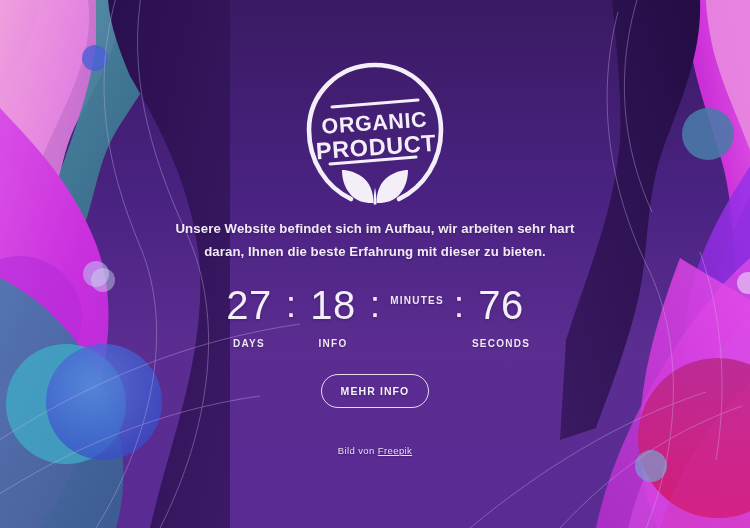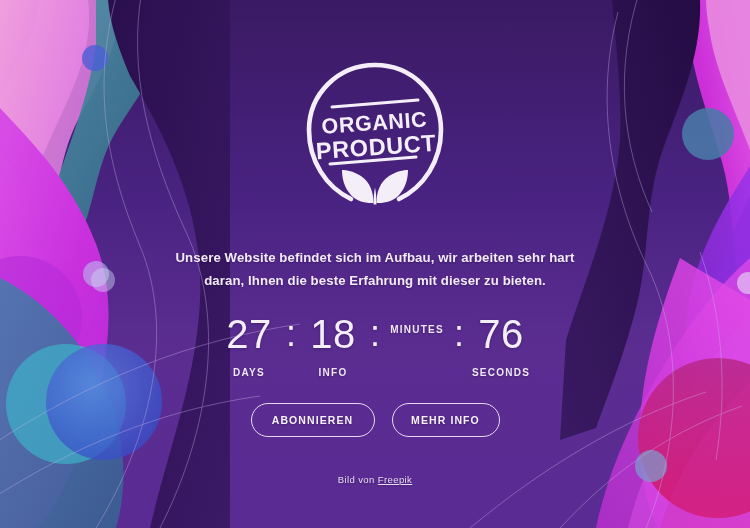--- a/index.html
+++ b/index.html
@@ -21,21 +21,21 @@
     display:flex; flex-direction:column;
     align-items:center;
     z-index:5;
   }
 
   
   .logo-wrap { margin-top:56px; width:152px; height:152px; }
 
   
   .headline {
-    margin-top:39px;
+    margin-top:10px;
     width:400px;
     text-align:center;
     color:#f2eaf7;
     font-size:13.2px;
     line-height:1.72;
     font-weight:600;
     letter-spacing:.1px;
     text-shadow:0 1px 2px rgba(20,0,40,.32);
   }
 
@@ -262,21 +262,20 @@
         <div class="cd-label">MINUTES</div>
       </div>
       <div class="cd-sep">:</div>
       <div class="cd-unit">
         <div class="cd-value">76</div>
         <div class="cd-label">SECONDS</div>
       </div>
     </div>
 
     <div class="buttons">
-      <button class="btn btn-subscribe">ABONNIEREN</button>
       <button class="btn btn-more">MEHR INFO</button>
     </div>
 
     <div class="credit">
       <span>Bild von </span><a href="#">Freepik</a>
     </div>
 
   </div>
 </div>
 

